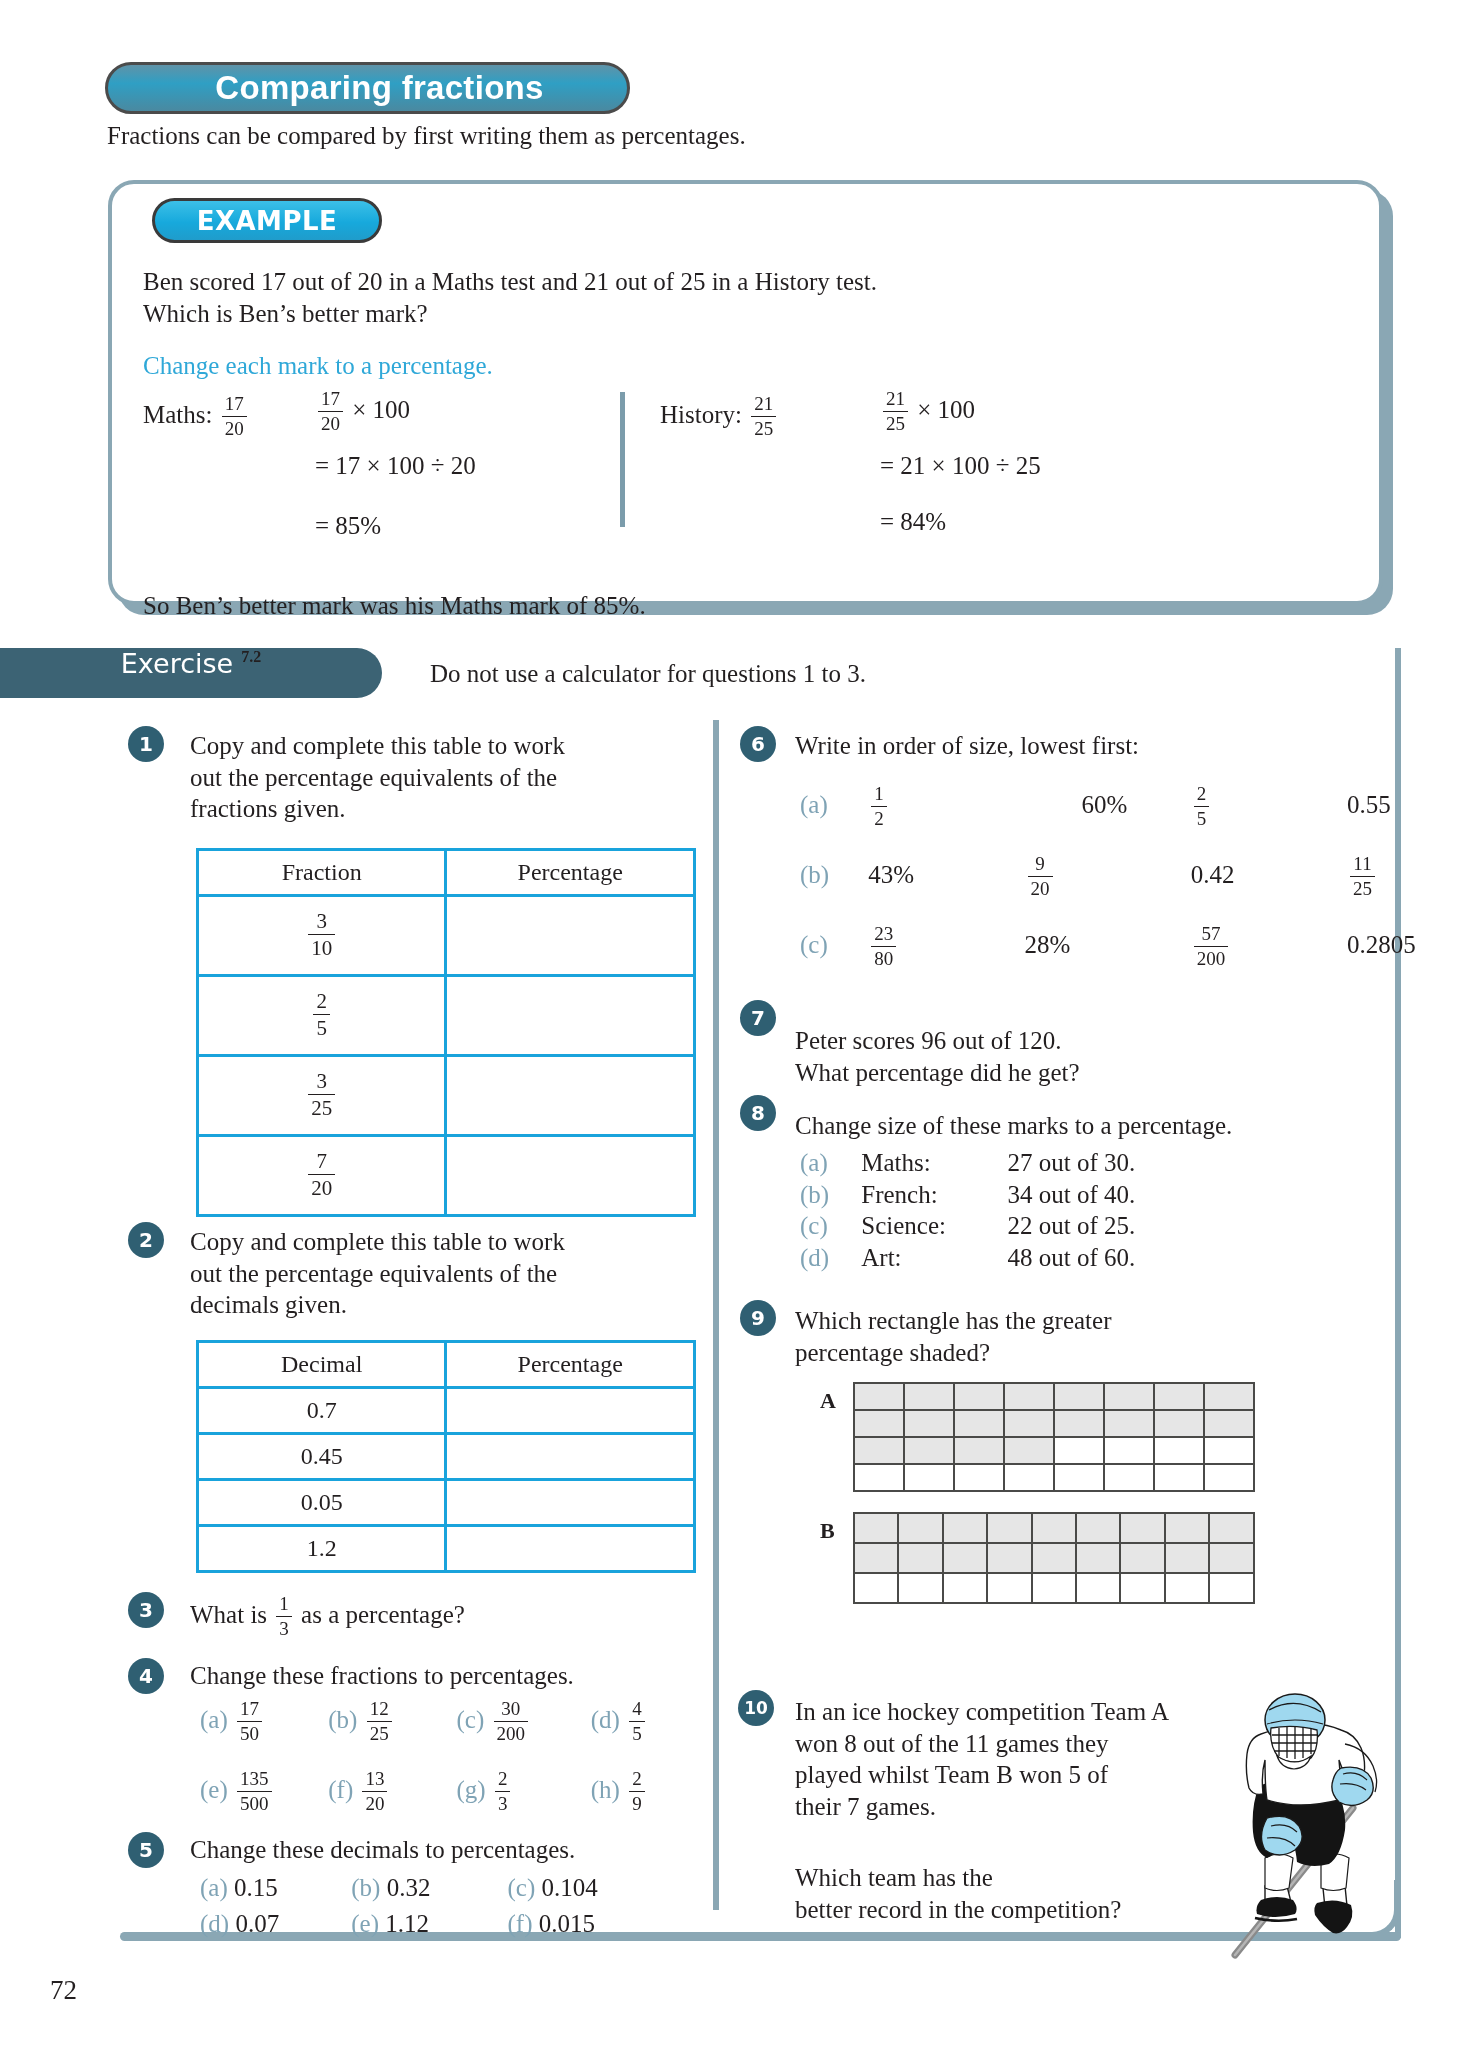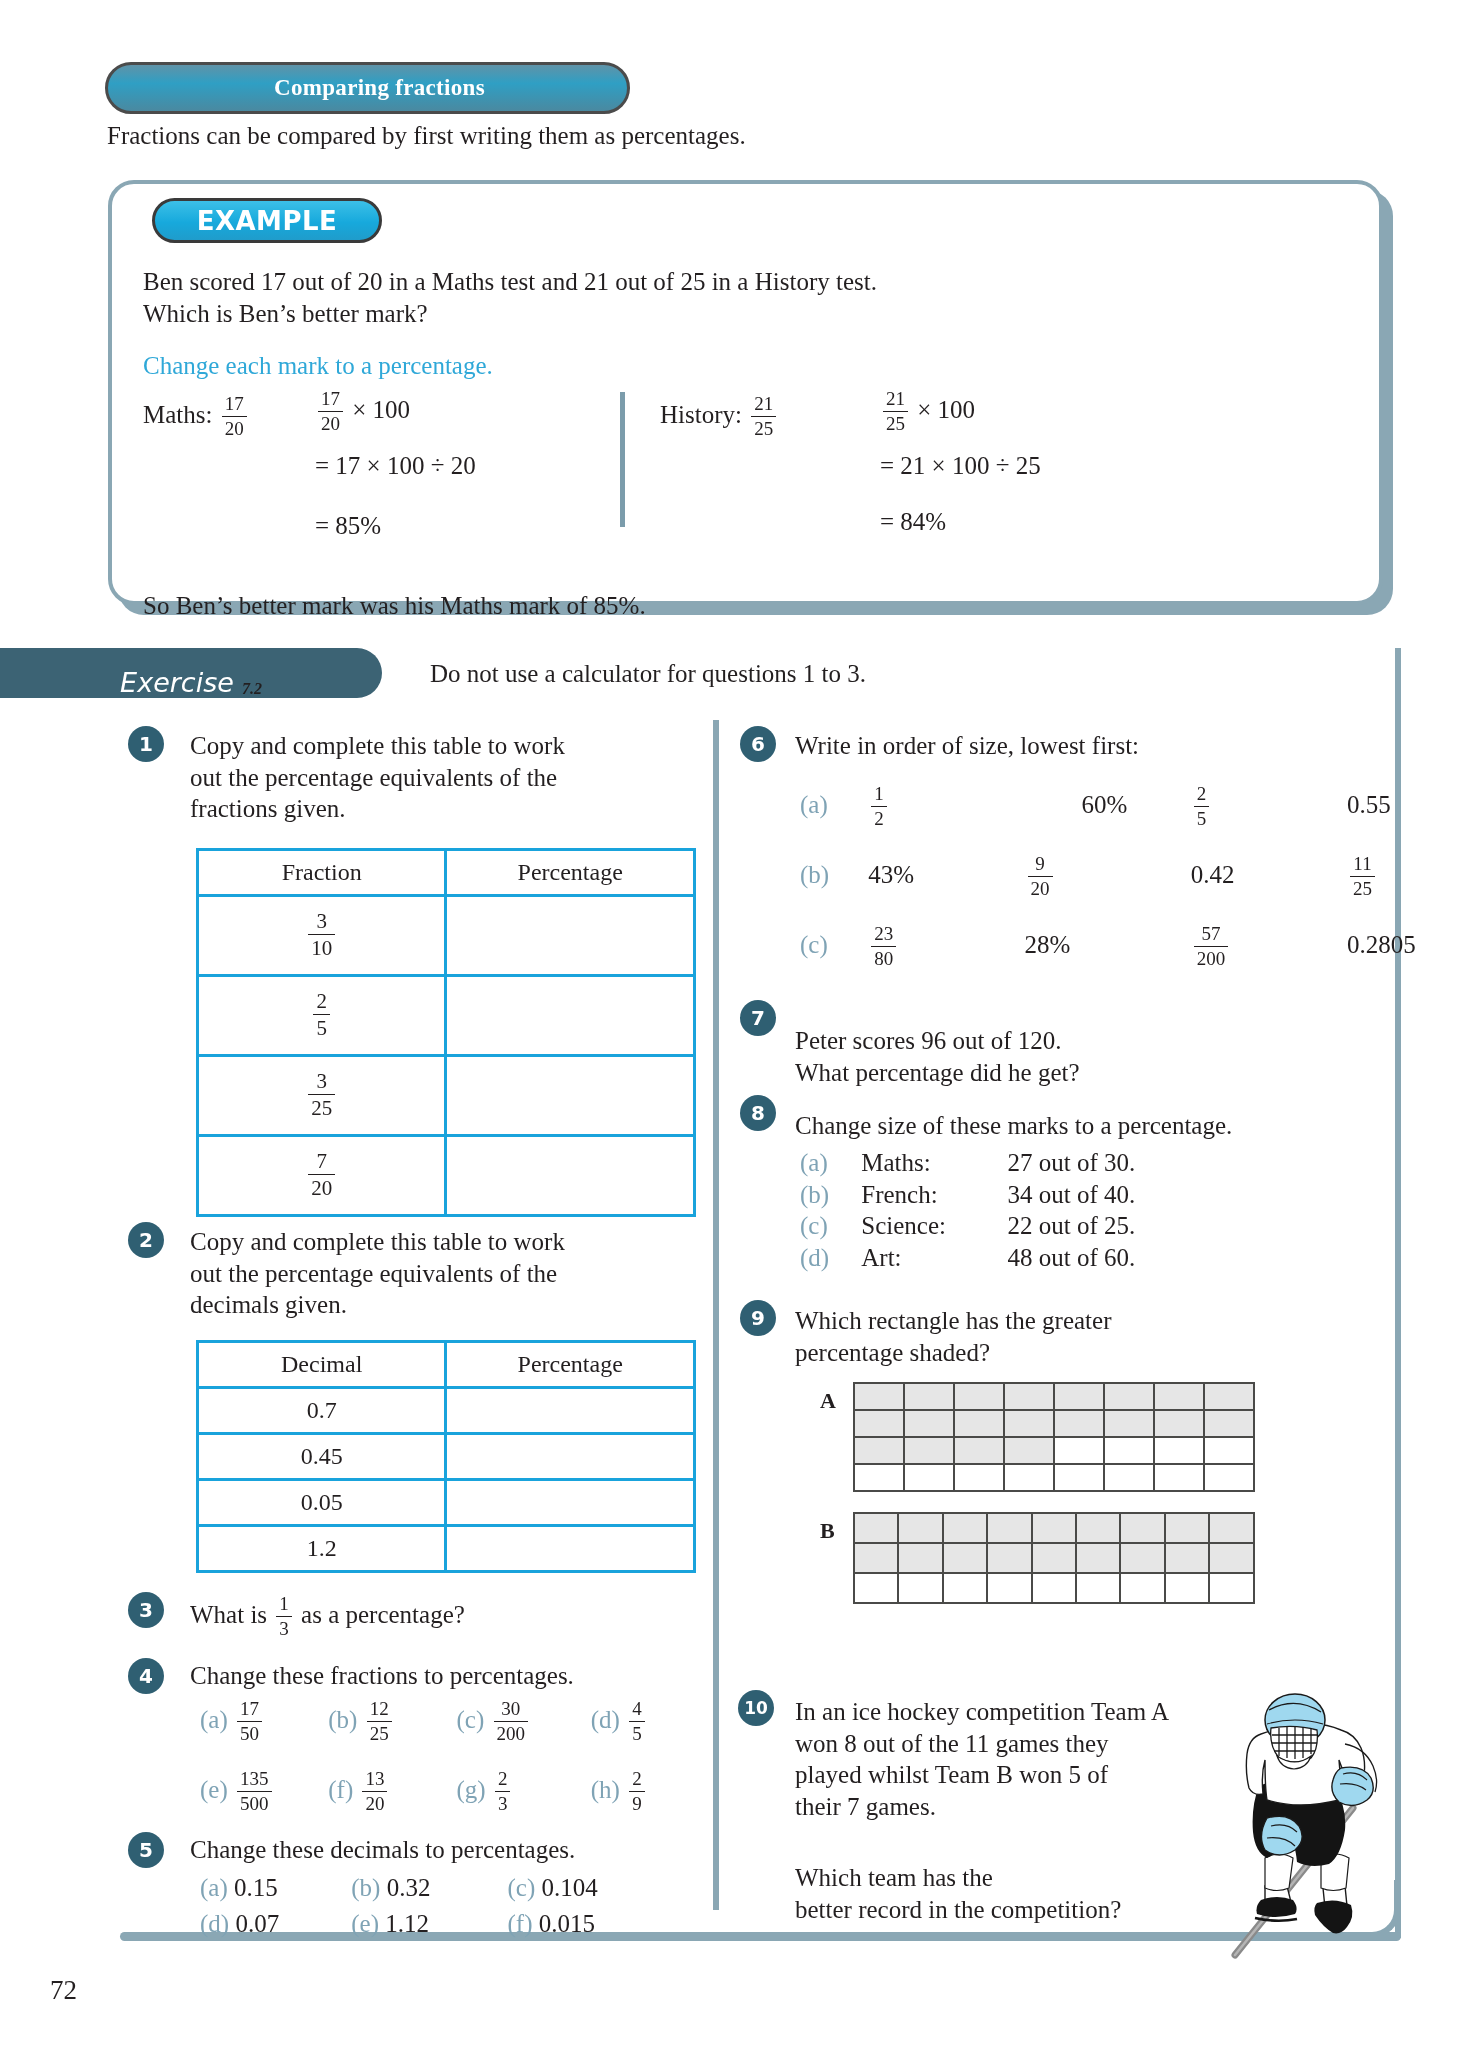--- a/index.html
+++ b/index.html
@@ -16,22 +16,22 @@
   
   .title-pill{
     position:absolute; left:105px; top:62px;
     width:525px; height:52px;
     border-radius:26px;
     background:linear-gradient(180deg,#5f93a8 0%,#2f9fc4 40%,#4a89a0 100%);
     border:3px solid #4b4b4b;
     display:flex; align-items:center; justify-content:center;
   }
   .title-pill span{
-    font-family:Liberation Serif, serif;
-    font-weight:bold; font-size:23px; color:#ffffff;
+    font-family:Liberation Sans, sans-serif;
+    font-weight:bold; font-size:33px; color:#ffffff;
     letter-spacing:.3px;
     margin-left:24px;
   }
   .intro-line{
     position:absolute; left:107px; top:122px;
     font-size:25px;
   }
 
   
   .example-shadow{
@@ -87,21 +87,21 @@
   .m-h1{ left:880px; top:390px; }
   .m-h2{ left:880px; top:452px; }
   .m-h3{ left:880px; top:508px; }
 
   
   .ex-bar{
     position:absolute; left:0; top:648px;
     width:382px; height:50px;
     background:#3c6374;
     border-top-right-radius:25px; border-bottom-right-radius:25px;
-    display:flex; align-items:flex-end; justify-content:center;font-style:italic;
+    display:flex; align-items:flex-start; justify-content:center;
   }
   .ex-bar span{
     font-family:"DejaVu Sans", sans-serif;
     font-size:27px; color:#ffffff;
   }
   .ex-bar b{ font-weight:bold; margin-left:8px;}
   .ex-note{ position:absolute; left:430px; top:660px; font-size:25px;}
 
   
   .col-rule{

